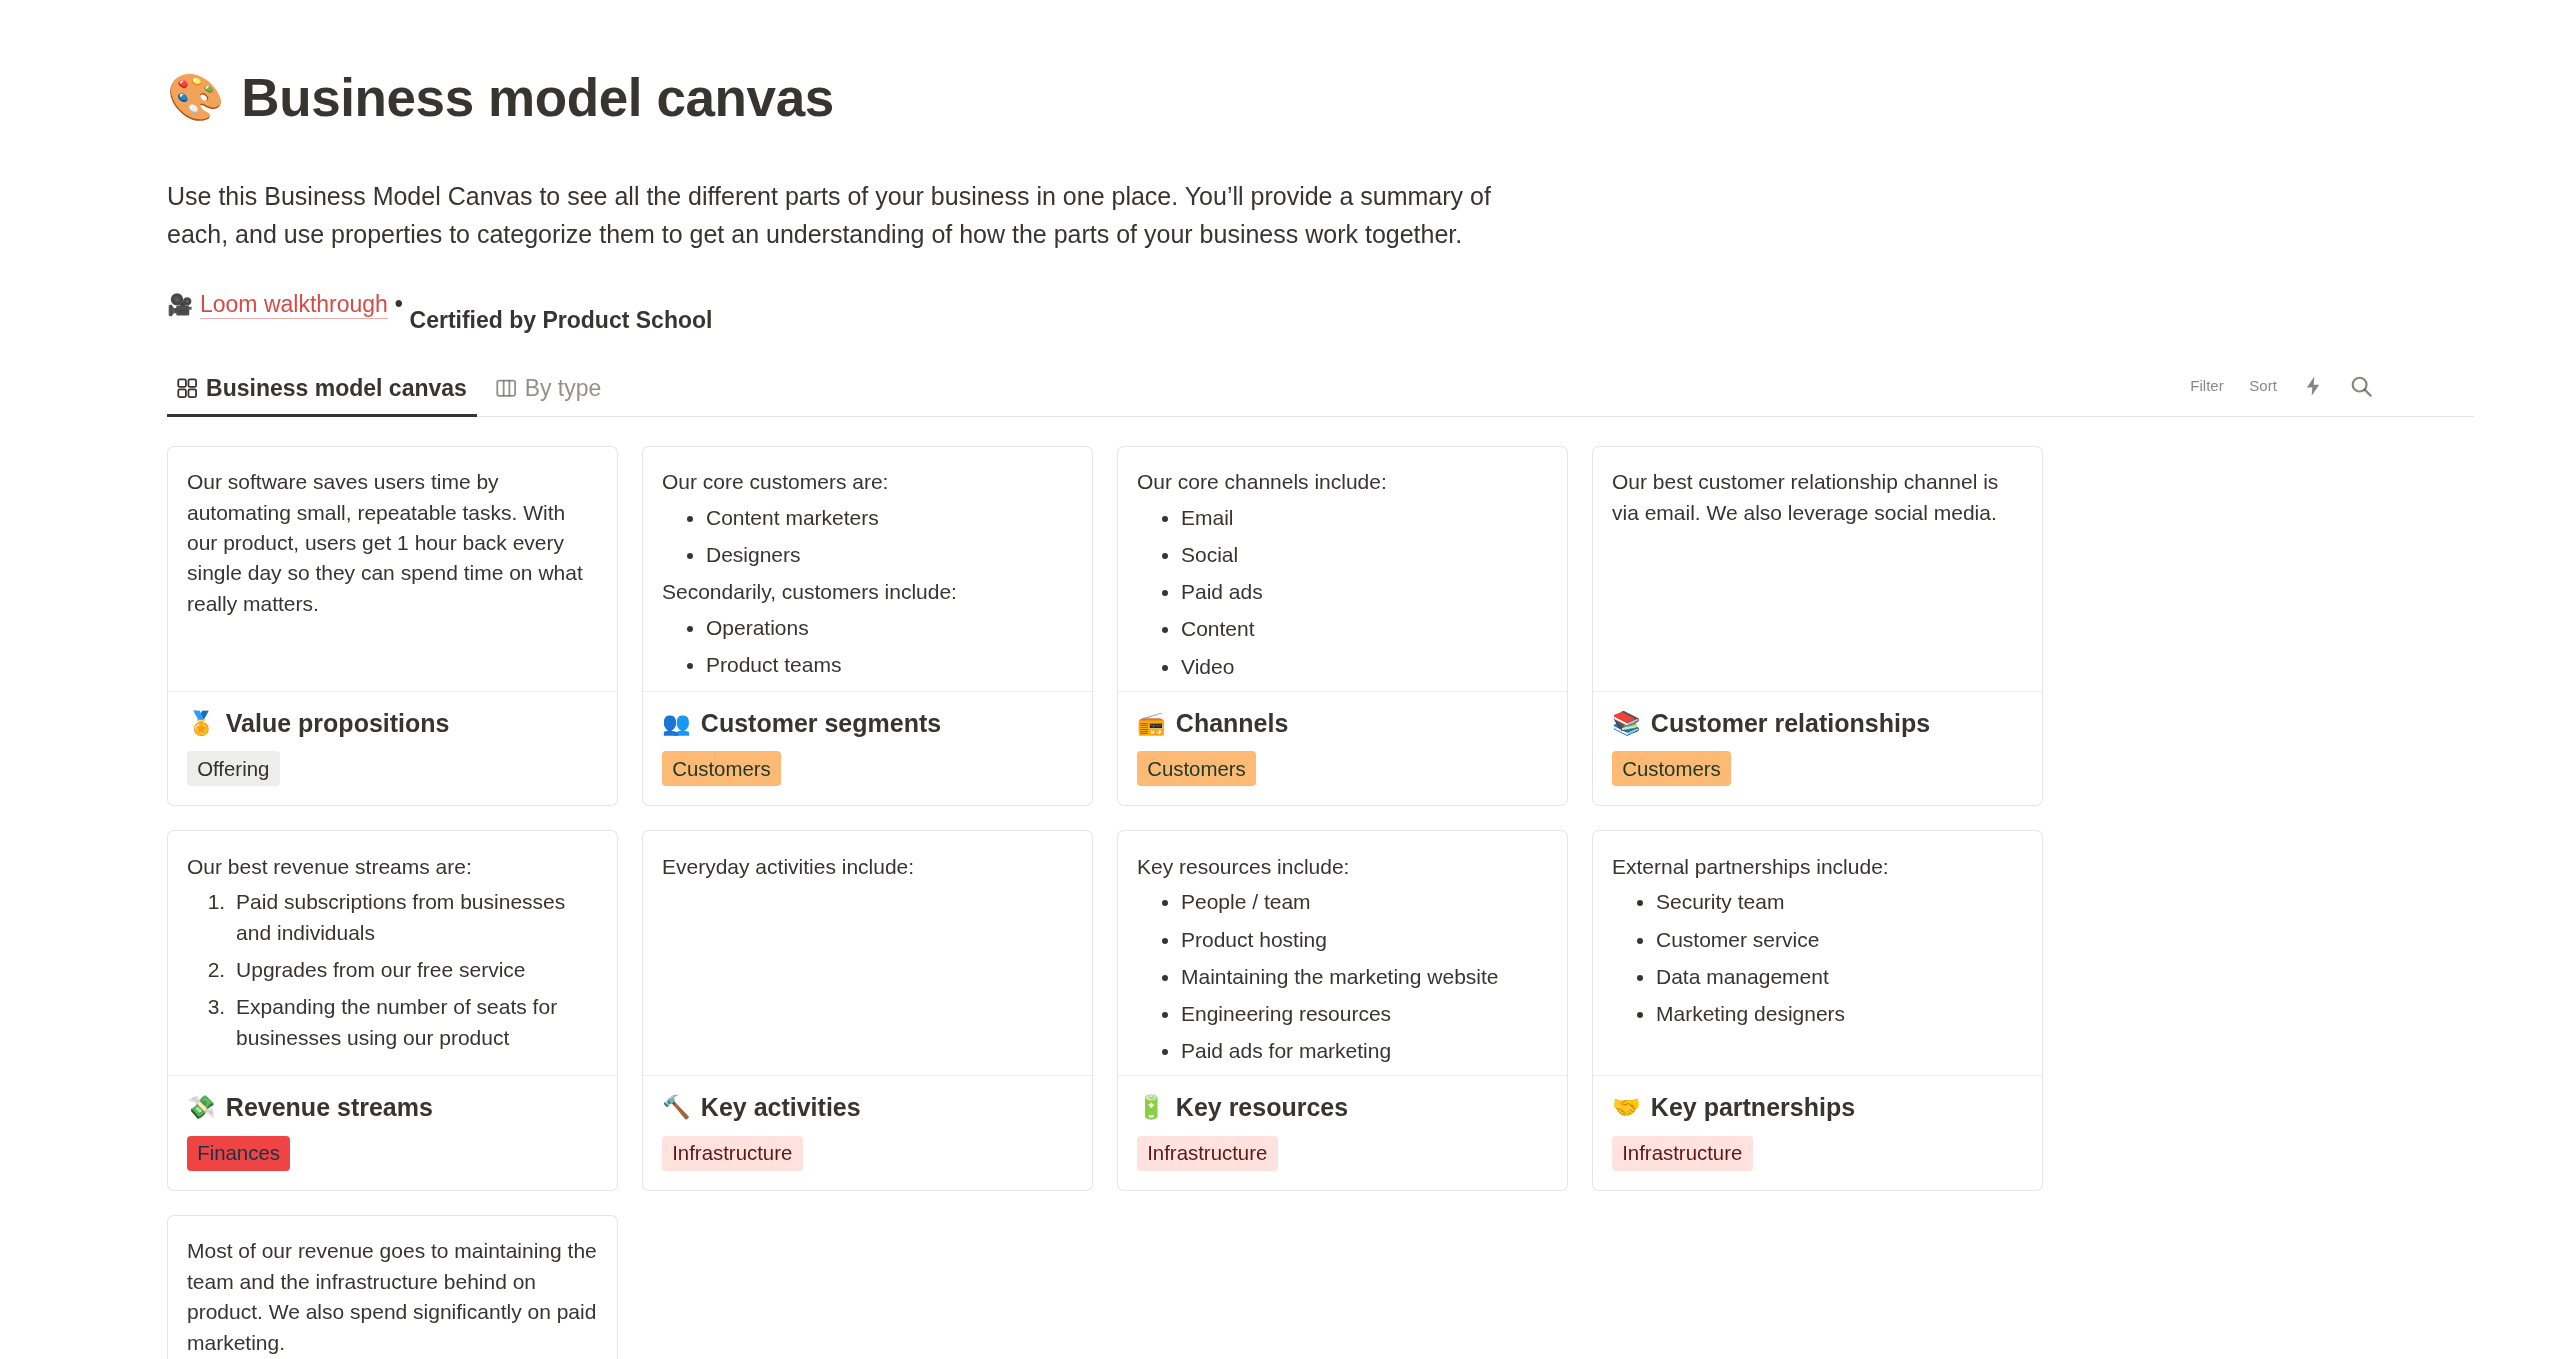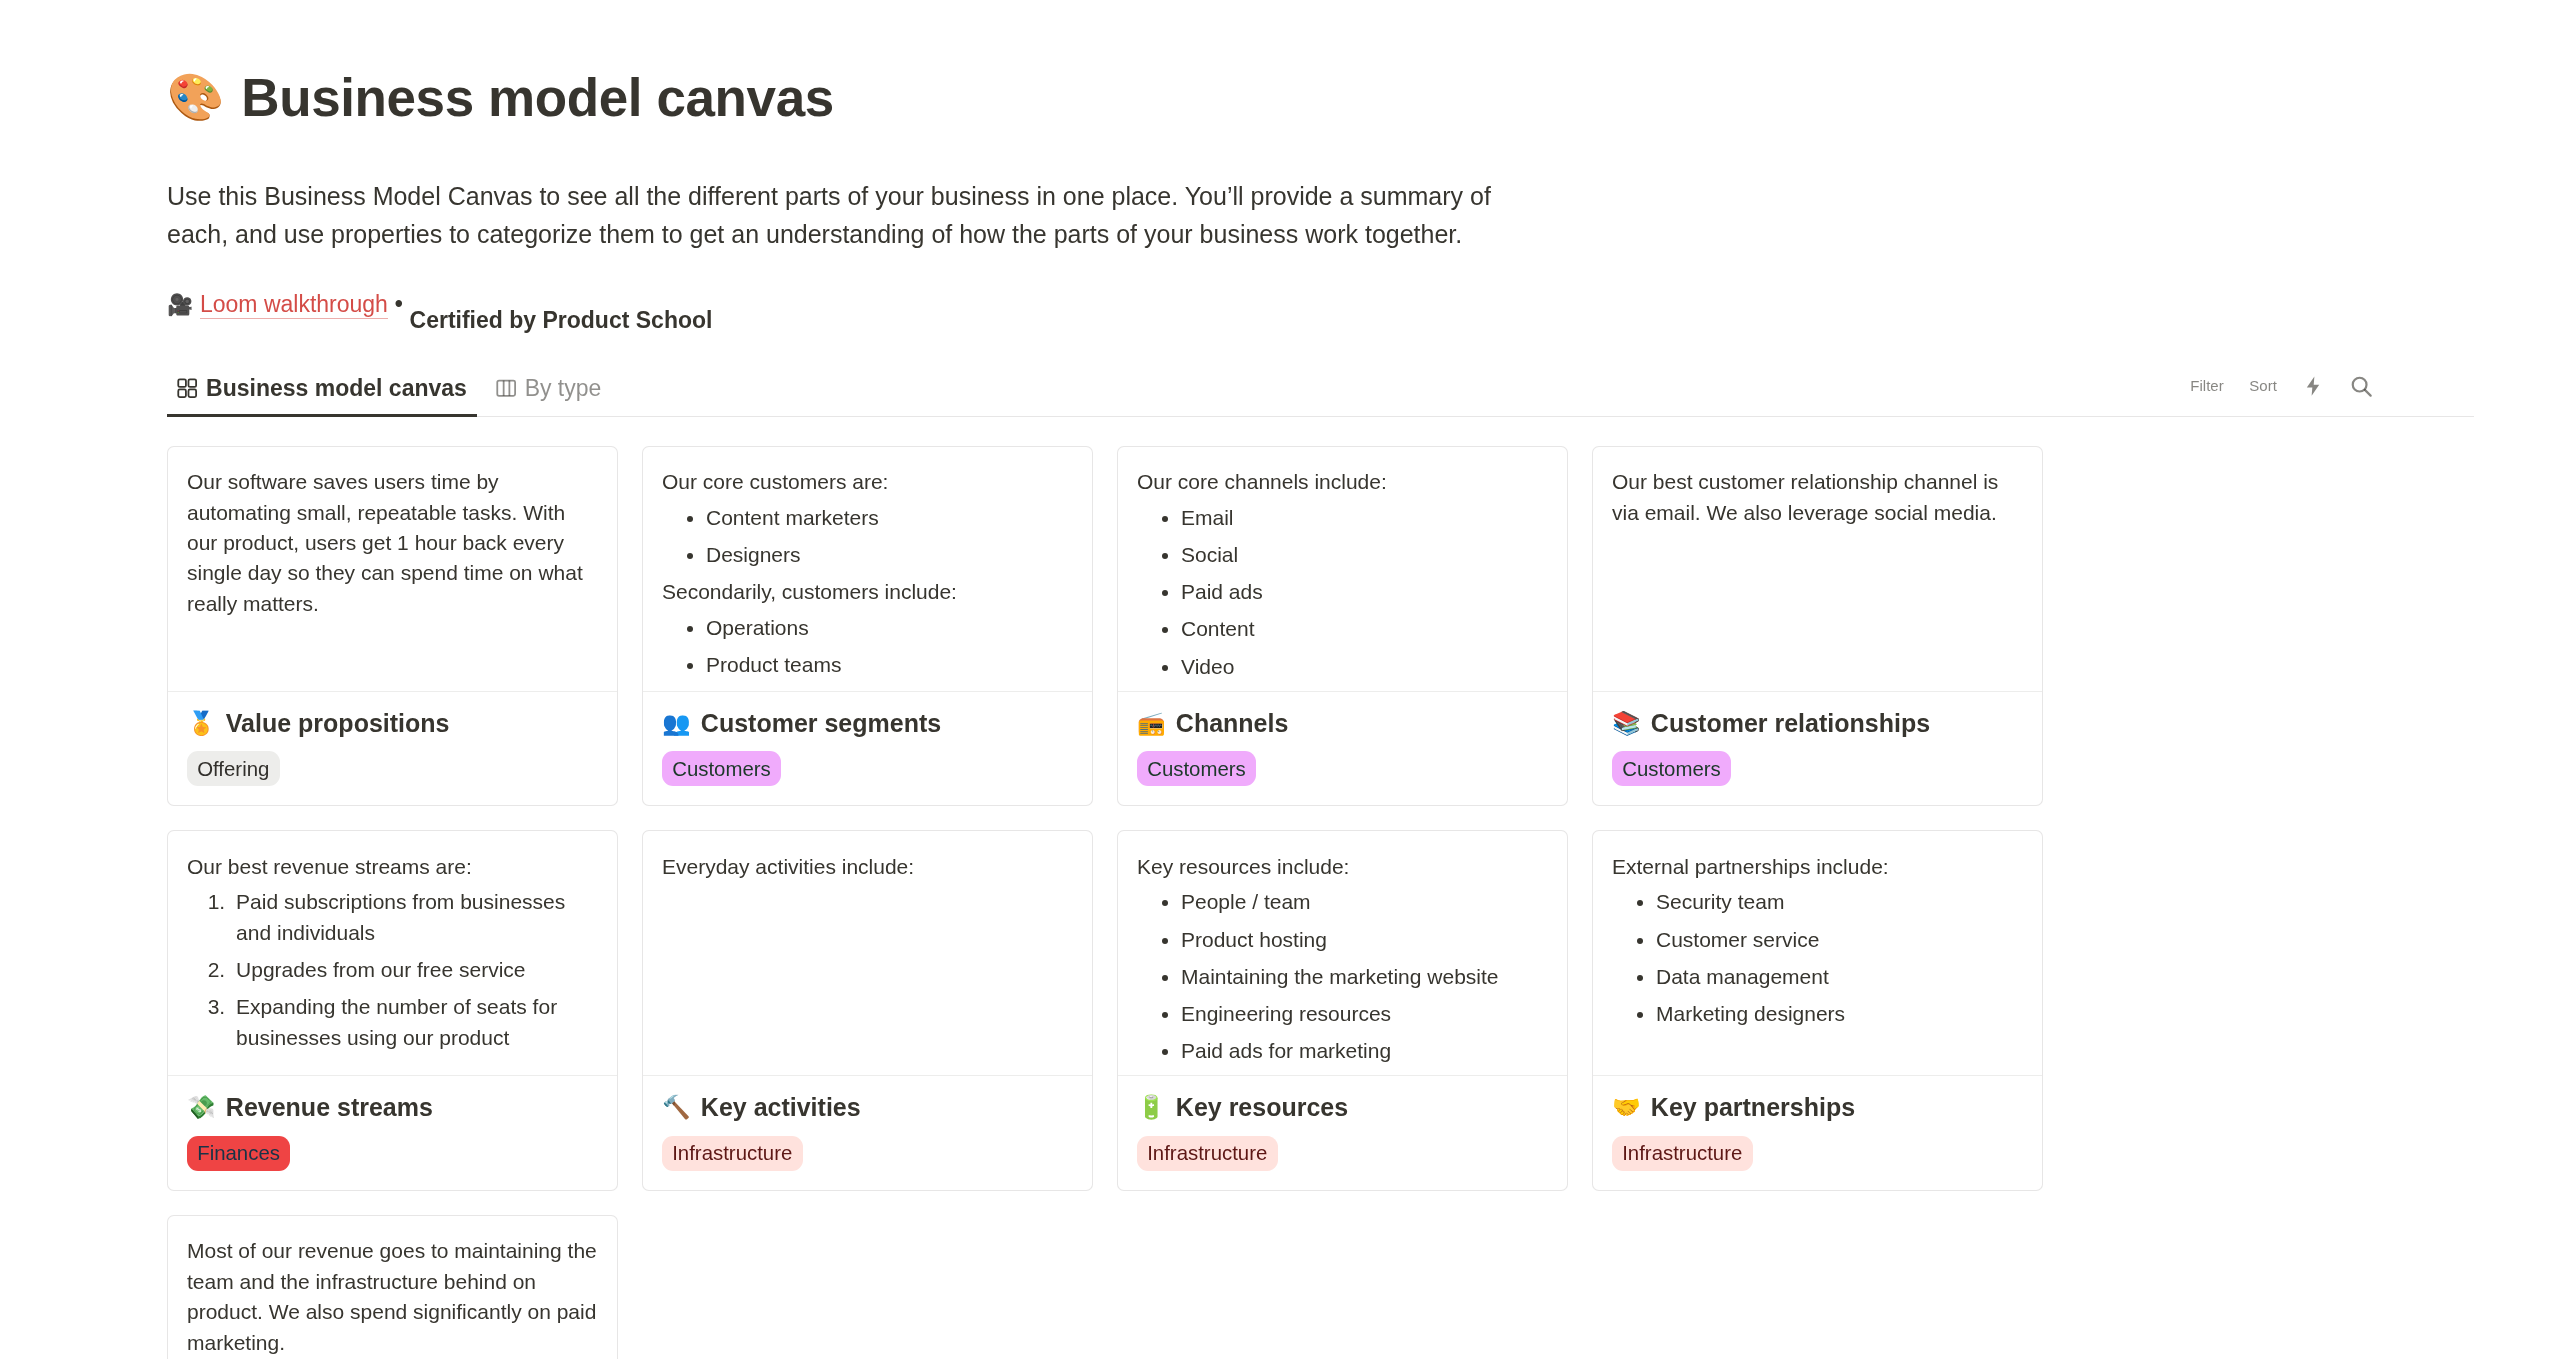--- a/index.html
+++ b/index.html
@@ -145,25 +145,25 @@
     font-size: 25px;
     font-weight: 600;
     color: rgb(55,53,47);
     margin-bottom: 13.6px;
   }
   .card-emoji { font-size: 23px; }
   .tag {
     display: inline-block;
     font-size: 20.4px;
     padding: 4.3px 10.2px;
-    border-radius: 11px;
+    border-radius: 4px;
     line-height: 1.3;
   }
   .tag-gray   { background: rgb(237,237,235); color: rgb(50,48,44); }
-  .tag-green  { background: #f0abfc; color: rgb(28,56,41); text-align: center; }
+  .tag-green  { background: #fdba74; color: rgb(28,56,41); text-align: center; }
   .tag-blue   { background: #ef4444; color: rgb(24,51,71); }
   .tag-red    { background: rgb(255,226,221); color: rgb(93,23,21); }
   .card.partial .card-preview { height: 179px; border-bottom: none; }
 </style>
 </head>
 <body>
 
 <div class="page">
 
   <div class="title-row">

